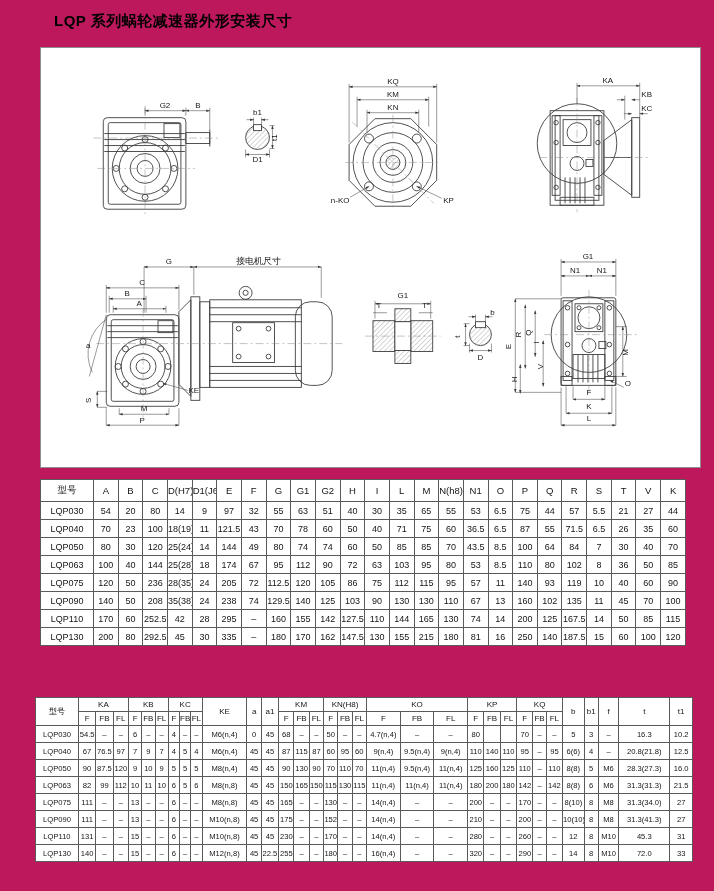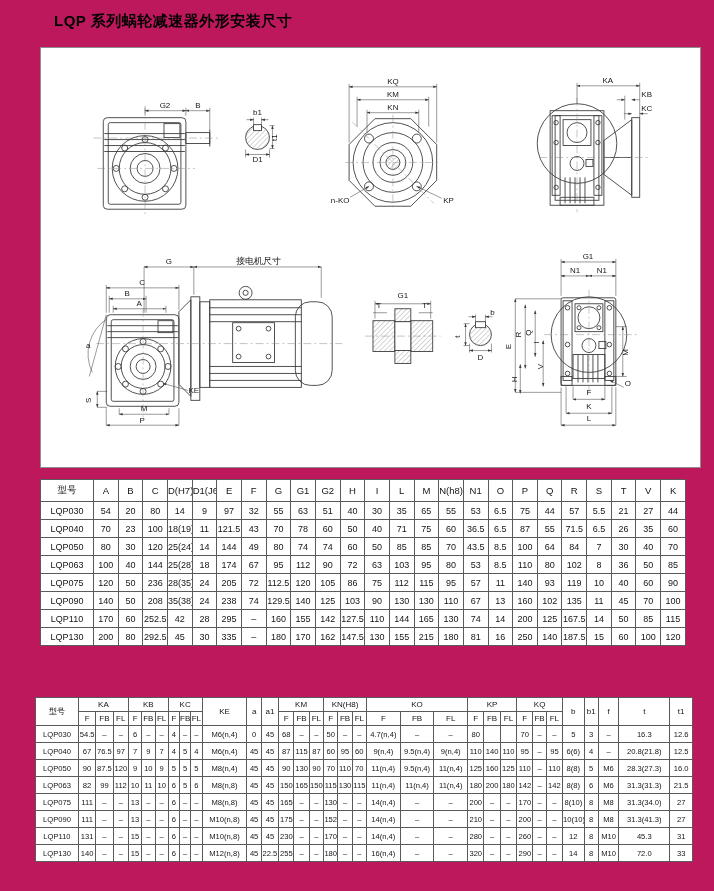--- a/index.html
+++ b/index.html
@@ -712,21 +712,21 @@
           <td>80</td>
           <td></td>
           <td></td>
           <td>70</td>
           <td>–</td>
           <td>–</td>
           <td>5</td>
           <td>3</td>
           <td>–</td>
           <td>16.3</td>
-          <td>12.6</td>
+          <td>10.2</td>
         </tr>
         <tr>
           <td>LQP040</td>
           <td>67</td>
           <td>76.5</td>
           <td>97</td>
           <td>7</td>
           <td>9</td>
           <td>7</td>
           <td>4</td>

